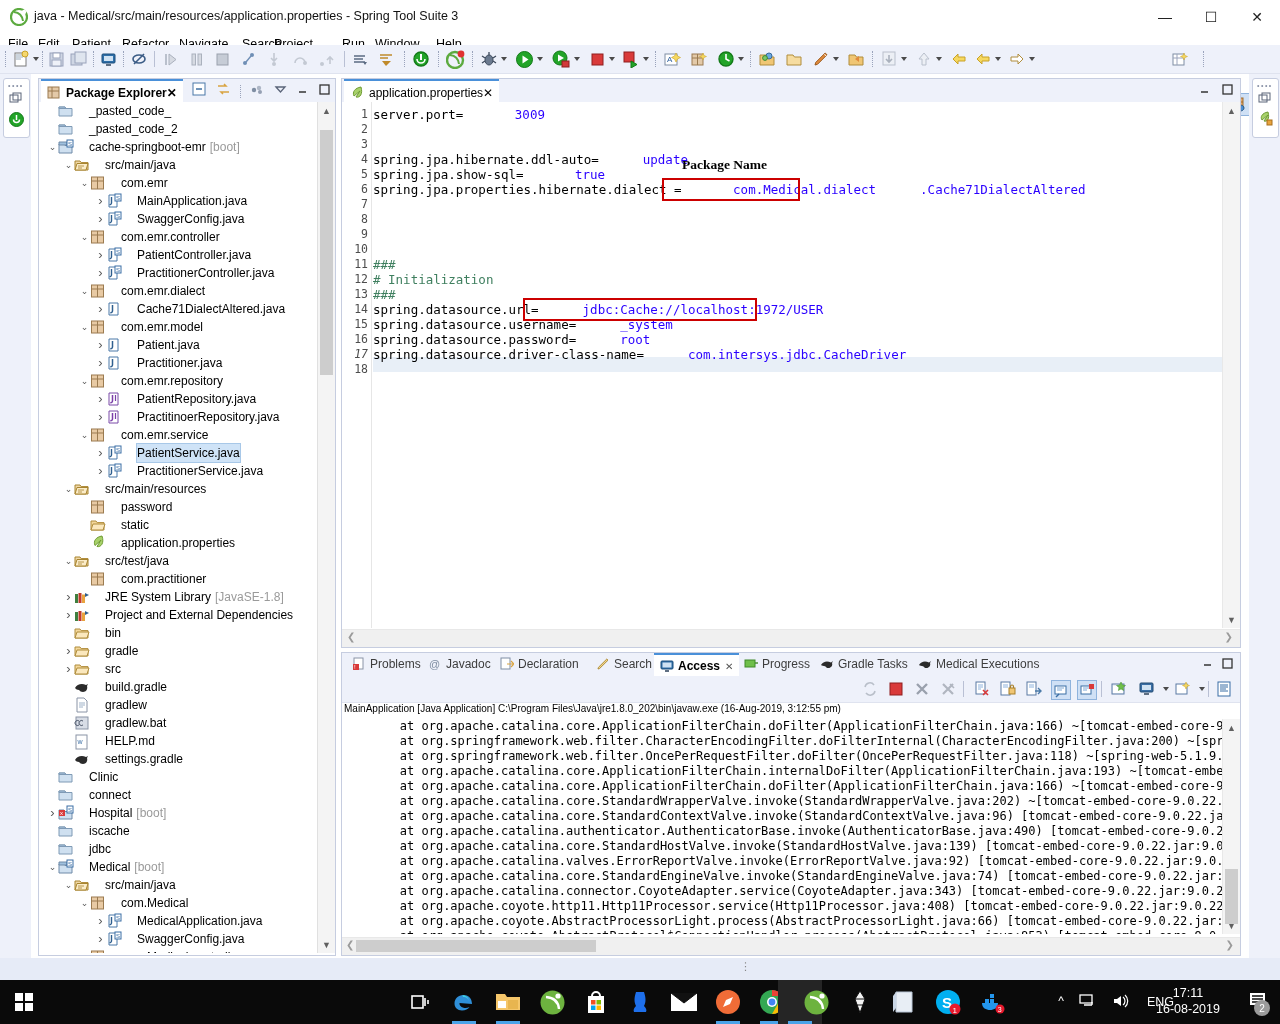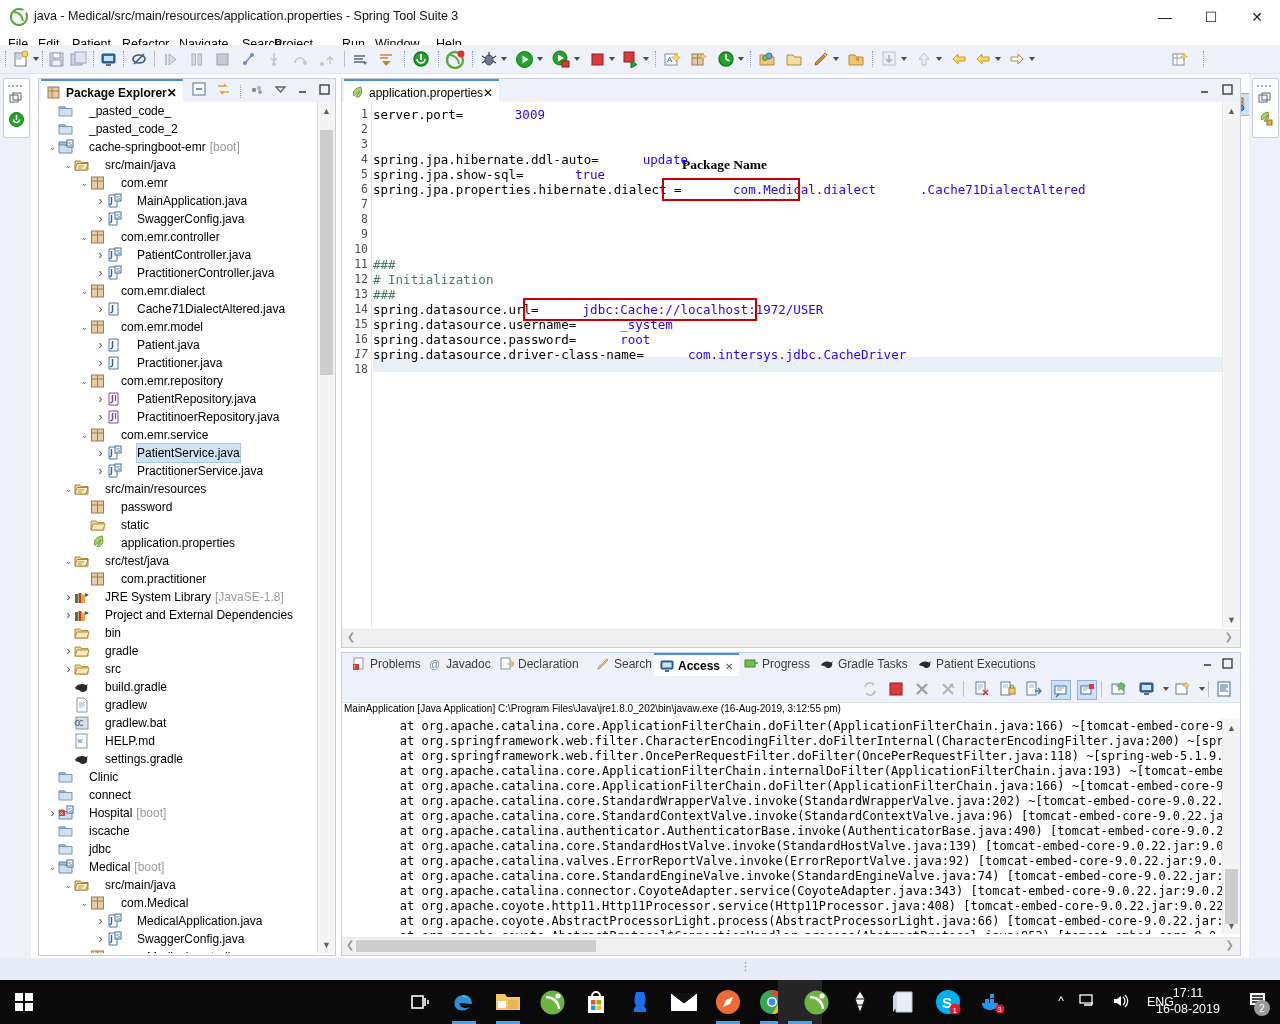--- a/index.html
+++ b/index.html
@@ -797,21 +797,21 @@
           <span class="lbl">gradlew</span>
         </div>
         <div class="row" style="padding-left: 24px;">
           <span class="chev"></span>
           <span class="ico"><svg width="16" height="16" viewBox="0 0 16 16">
               <rect x="2" y="2" width="12" height="12" fill="#d8dde6" stroke="#8a94a6"></rect>
               <path d="M5 6a2.5 2.5 0 100 4M9 6a2.5 2.5 0 100 4" stroke="#4a5568" fill="none"></path>
             </svg></span>
           <span class="lbl">gradlew.bat</span>
         </div>
-        <div class="row" style="padding-left: 24px;">
+        <div class="row" style="padding-left: 24px; align-items: flex-end;">
           <span class="chev"></span>
           <span class="ico"><svg width="16" height="16" viewBox="0 0 16 16">
               <rect x="2" y="1" width="11" height="14" fill="#fff" stroke="#8a94a6"></rect>
               <text x="3.5" y="10" font-size="7" fill="#3a6ea5" font-family="Liberation Sans">w</text>
             </svg></span>
           <span class="lbl">HELP.md</span>
         </div>
         <div class="row" style="padding-left: 24px;">
           <span class="chev"></span>
           <span class="ico"><svg width="16" height="16" viewBox="0 0 16 16">
@@ -1065,21 +1065,21 @@
             </svg>
           </span>
           <span style="color: rgb(61, 61, 61);">Gradle Tasks</span>
         </div>
         <div class="tab" style="left: 570px;">
           <span style="margin-right: 4px; display: inline-flex;">
             <svg width="14" height="14" viewBox="0 0 14 14">
               <path d="M1 8c2-3.5 6-4.5 10-2.5L13 4l-1 2c1 2.5-1 5-3.5 5-1.8 0-2.6-1-3.4-1.8C3.4 9.2 2 8.6 1 8z" fill="#2b2b2b"></path>
             </svg>
           </span>
-          <span style="color: rgb(61, 61, 61);">Patient Executions</span>
+          <span style="color: rgb(61, 61, 61);">Medical Executions</span>
         </div>
       </div>
 
     <div class="cons-toolbar">
       <div class="ct-ico" style="left:519px">
         <svg width="16" height="16" viewBox="0 0 16 16">
             <path d="M3 6a5 5 0 019-2" stroke="#b9bfc9" stroke-width="1.5" fill="none"></path>
             <path d="M13 10a5 5 0 01-9 2" stroke="#b9bfc9" stroke-width="1.5" fill="none"></path>
           </svg>
       </div>

